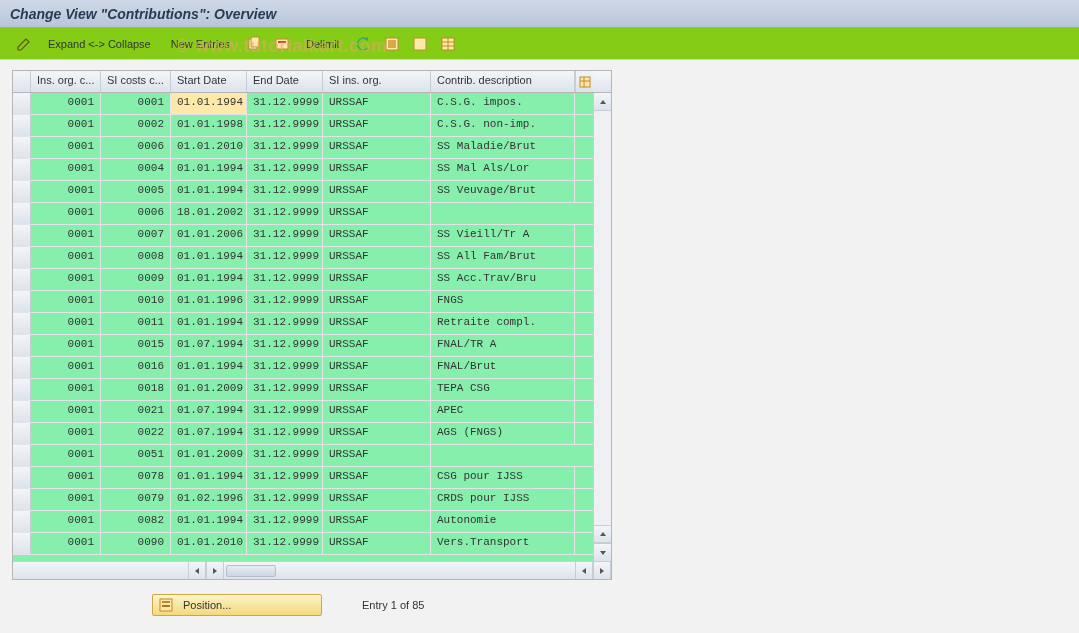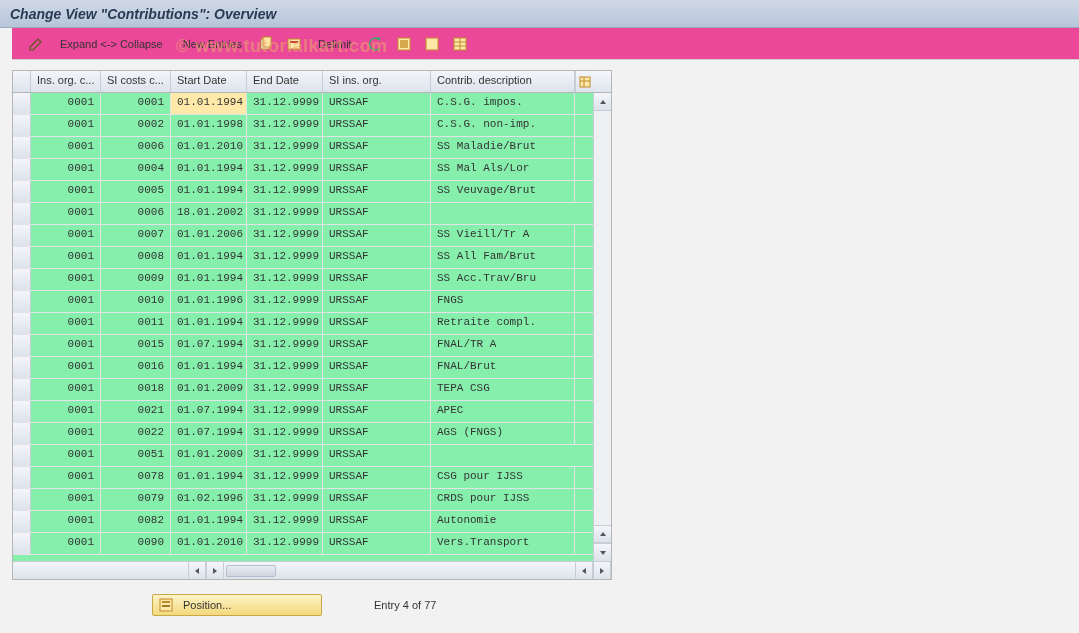--- a/index.html
+++ b/index.html
@@ -25,23 +25,22 @@
       font-weight: bold;
       font-size: 14px;
       color: #2a3a55;
     }
     .toolbar {
       height: 32px;
       display: flex;
       align-items: center;
       gap: 4px;
       padding: 3px 12px;
-      background: #ec4899;
+      background: #84cc16;
       border-bottom: 1px solid #d0d0d0;
-      margin-left: 12px;
     }
     .tb-btn {
       height: 22px;
       min-width: 22px;
       display: inline-flex;
       align-items: center;
       justify-content: center;
       cursor: pointer;
       border: 1px solid transparent;
       border-radius: 2px;
@@ -155,21 +154,21 @@
     }
     .hscroll-row .hthumb {
       width: 50px; height:12px; margin:3px 2px;
       background: linear-gradient(to bottom,#e8ecf3,#cfd6e2);
       border:1px solid #b6bece; border-radius:2px;
     }
     .hscroll-row .fill { flex:1; }
     .footer {
       display:flex;
       align-items:center;
-      gap: 52px;
+      gap: 40px;
       padding: 14px 0 0 140px;
     }
     .pos-btn {
       display:inline-flex; align-items:center;
       height: 22px;
       background: linear-gradient(to bottom,#fdf3c8,#f3d97b);
       border:1px solid #c9a84a;
       border-radius:2px;
       padding: 0 50px 0 6px;
       cursor:pointer;
@@ -507,15 +506,15 @@
     <span class="pos-btn">
       <span class="ico">
         <svg width="14" height="14" viewBox="0 0 14 14">
             <rect x="1" y="1" width="12" height="12" fill="#ffe9a8" stroke="#c08a2a"></rect>
             <rect x="3" y="3" width="8" height="2" fill="#c08a2a"></rect>
             <rect x="3" y="7" width="8" height="2" fill="#9b7a2a"></rect>
           </svg>
       </span>
       <span>Position...</span>
     </span>
-    <span class="entry-text">Entry 4 of 77</span>
+    <span class="entry-text">Entry 1 of 85</span>
   </div>
 </div>
 
 </body></html>

